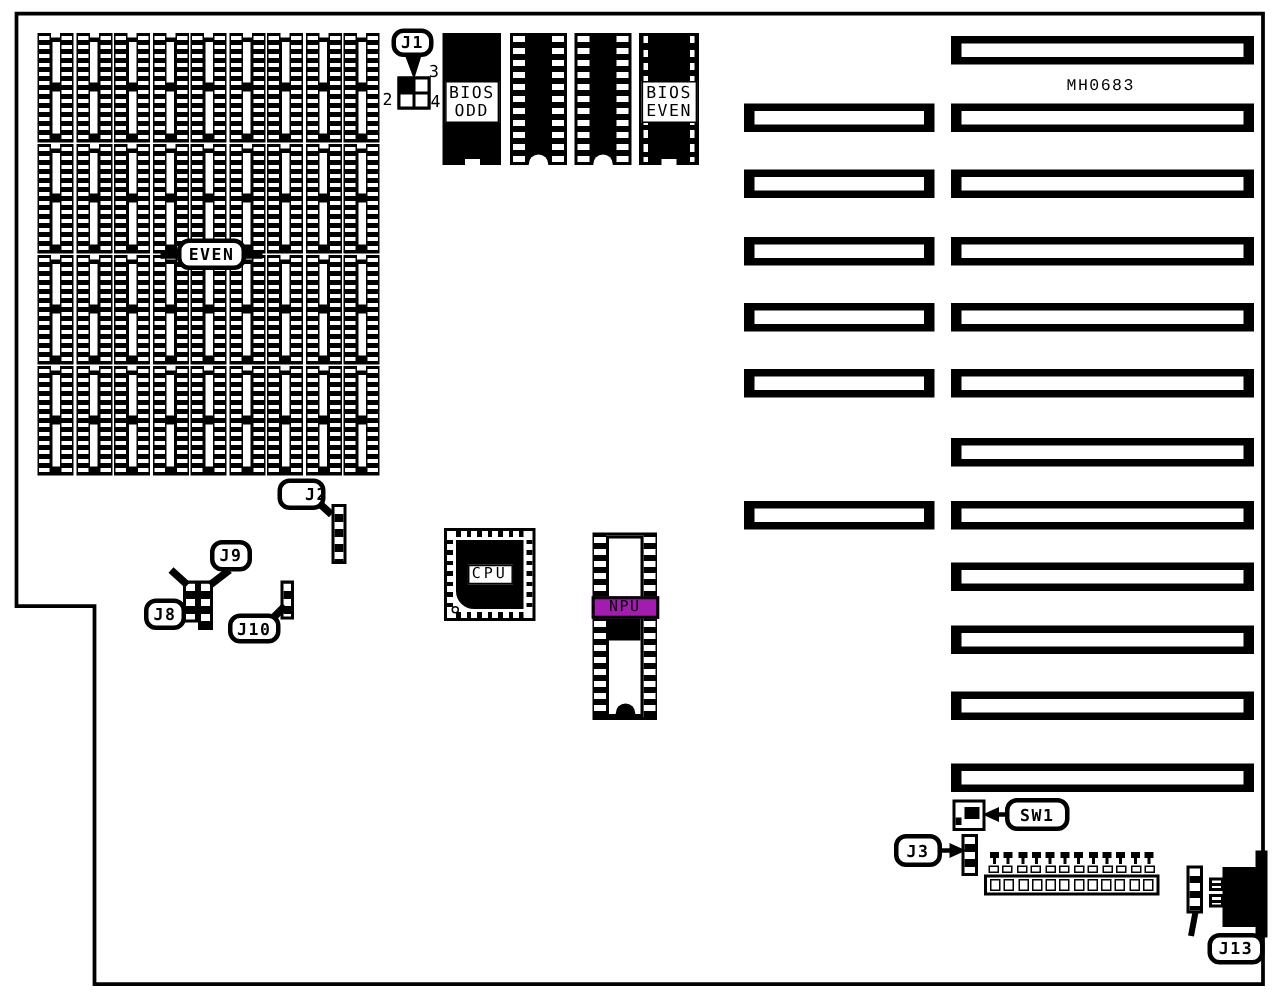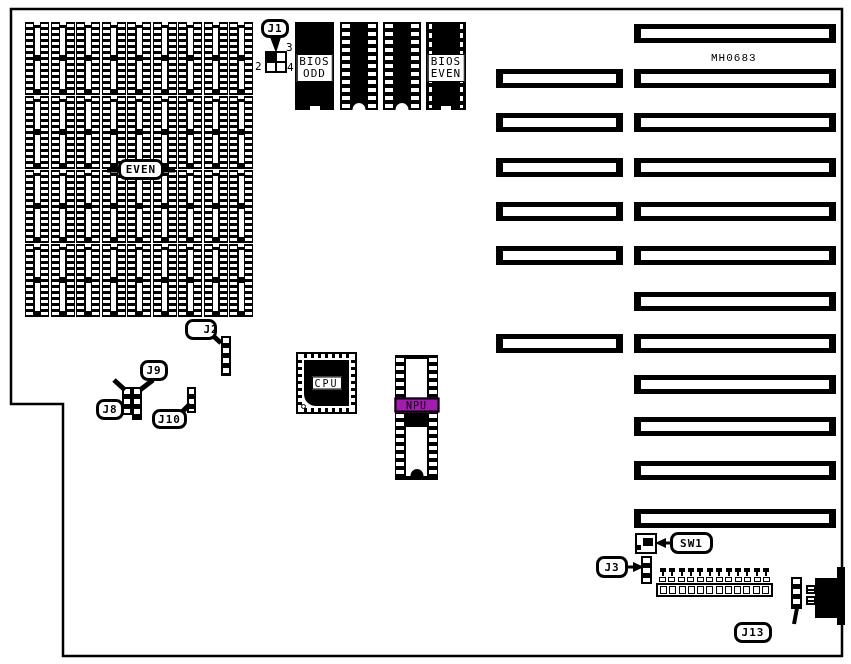--- a/index.html
+++ b/index.html
@@ -576,15 +576,15 @@
   </svg>
 
   <div class="bubble" style="left:261px; top:19px;  width:28px; height:19px;">J1</div>
   <div class="bubble" style="left:118px; top:159px; width:46px; height:21px;">EVEN</div>
   <div class="bubble" style="left:185px; top:319px; width:32px; height:21px;padding-left:20px;">J2</div>
   <div class="bubble" style="left:96px;  top:360px; width:28px; height:21px;margin-top:39px;">J8</div>
   <div class="bubble" style="left:140px; top:360px; width:28px; height:21px;">J9</div>
   <div class="bubble" style="left:152px; top:409px; width:35px; height:20px;">J10</div>
   <div class="bubble" style="left:670px; top:532px; width:43px; height:22px;">SW1</div>
   <div class="bubble" style="left:596px; top:556px; width:32px; height:22px;">J3</div>
-  <div class="bubble" style="left:734px; top:622px; width:38px; height:21px;">J13</div>
+  <div class="bubble" style="left:805px; top:622px; width:38px; height:21px;">J13</div>
 
 </div>
 
 </body></html>

